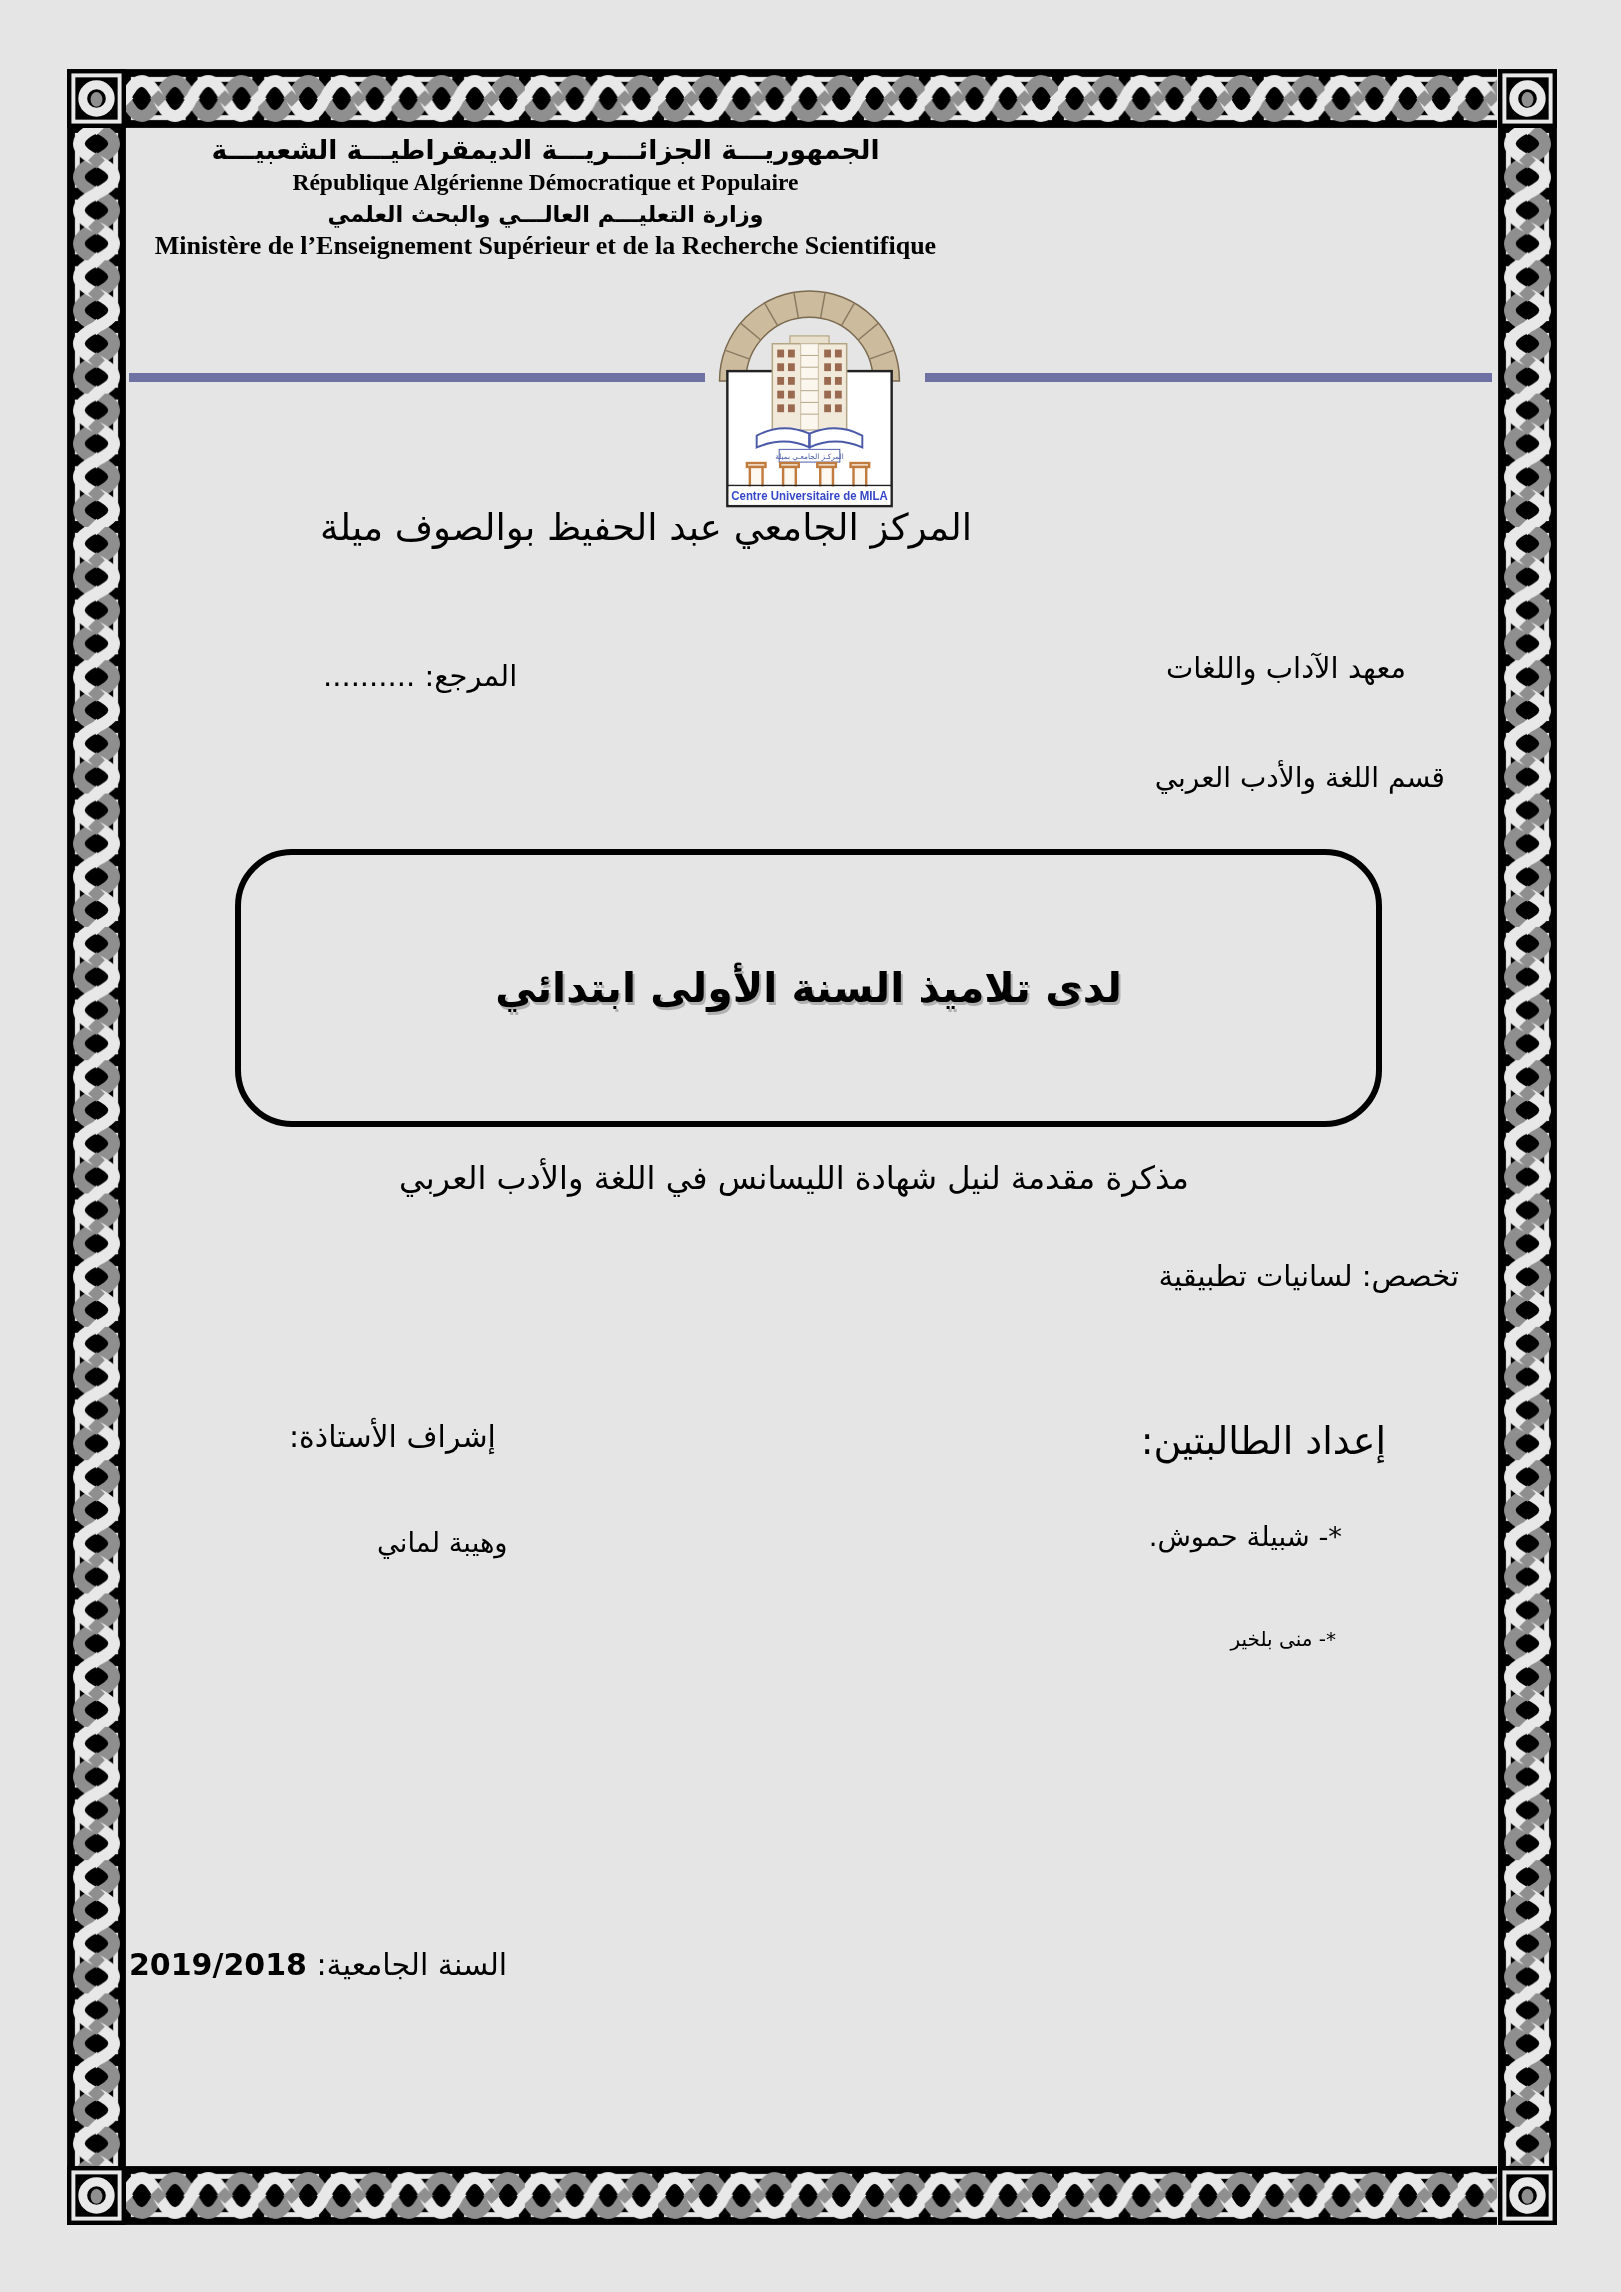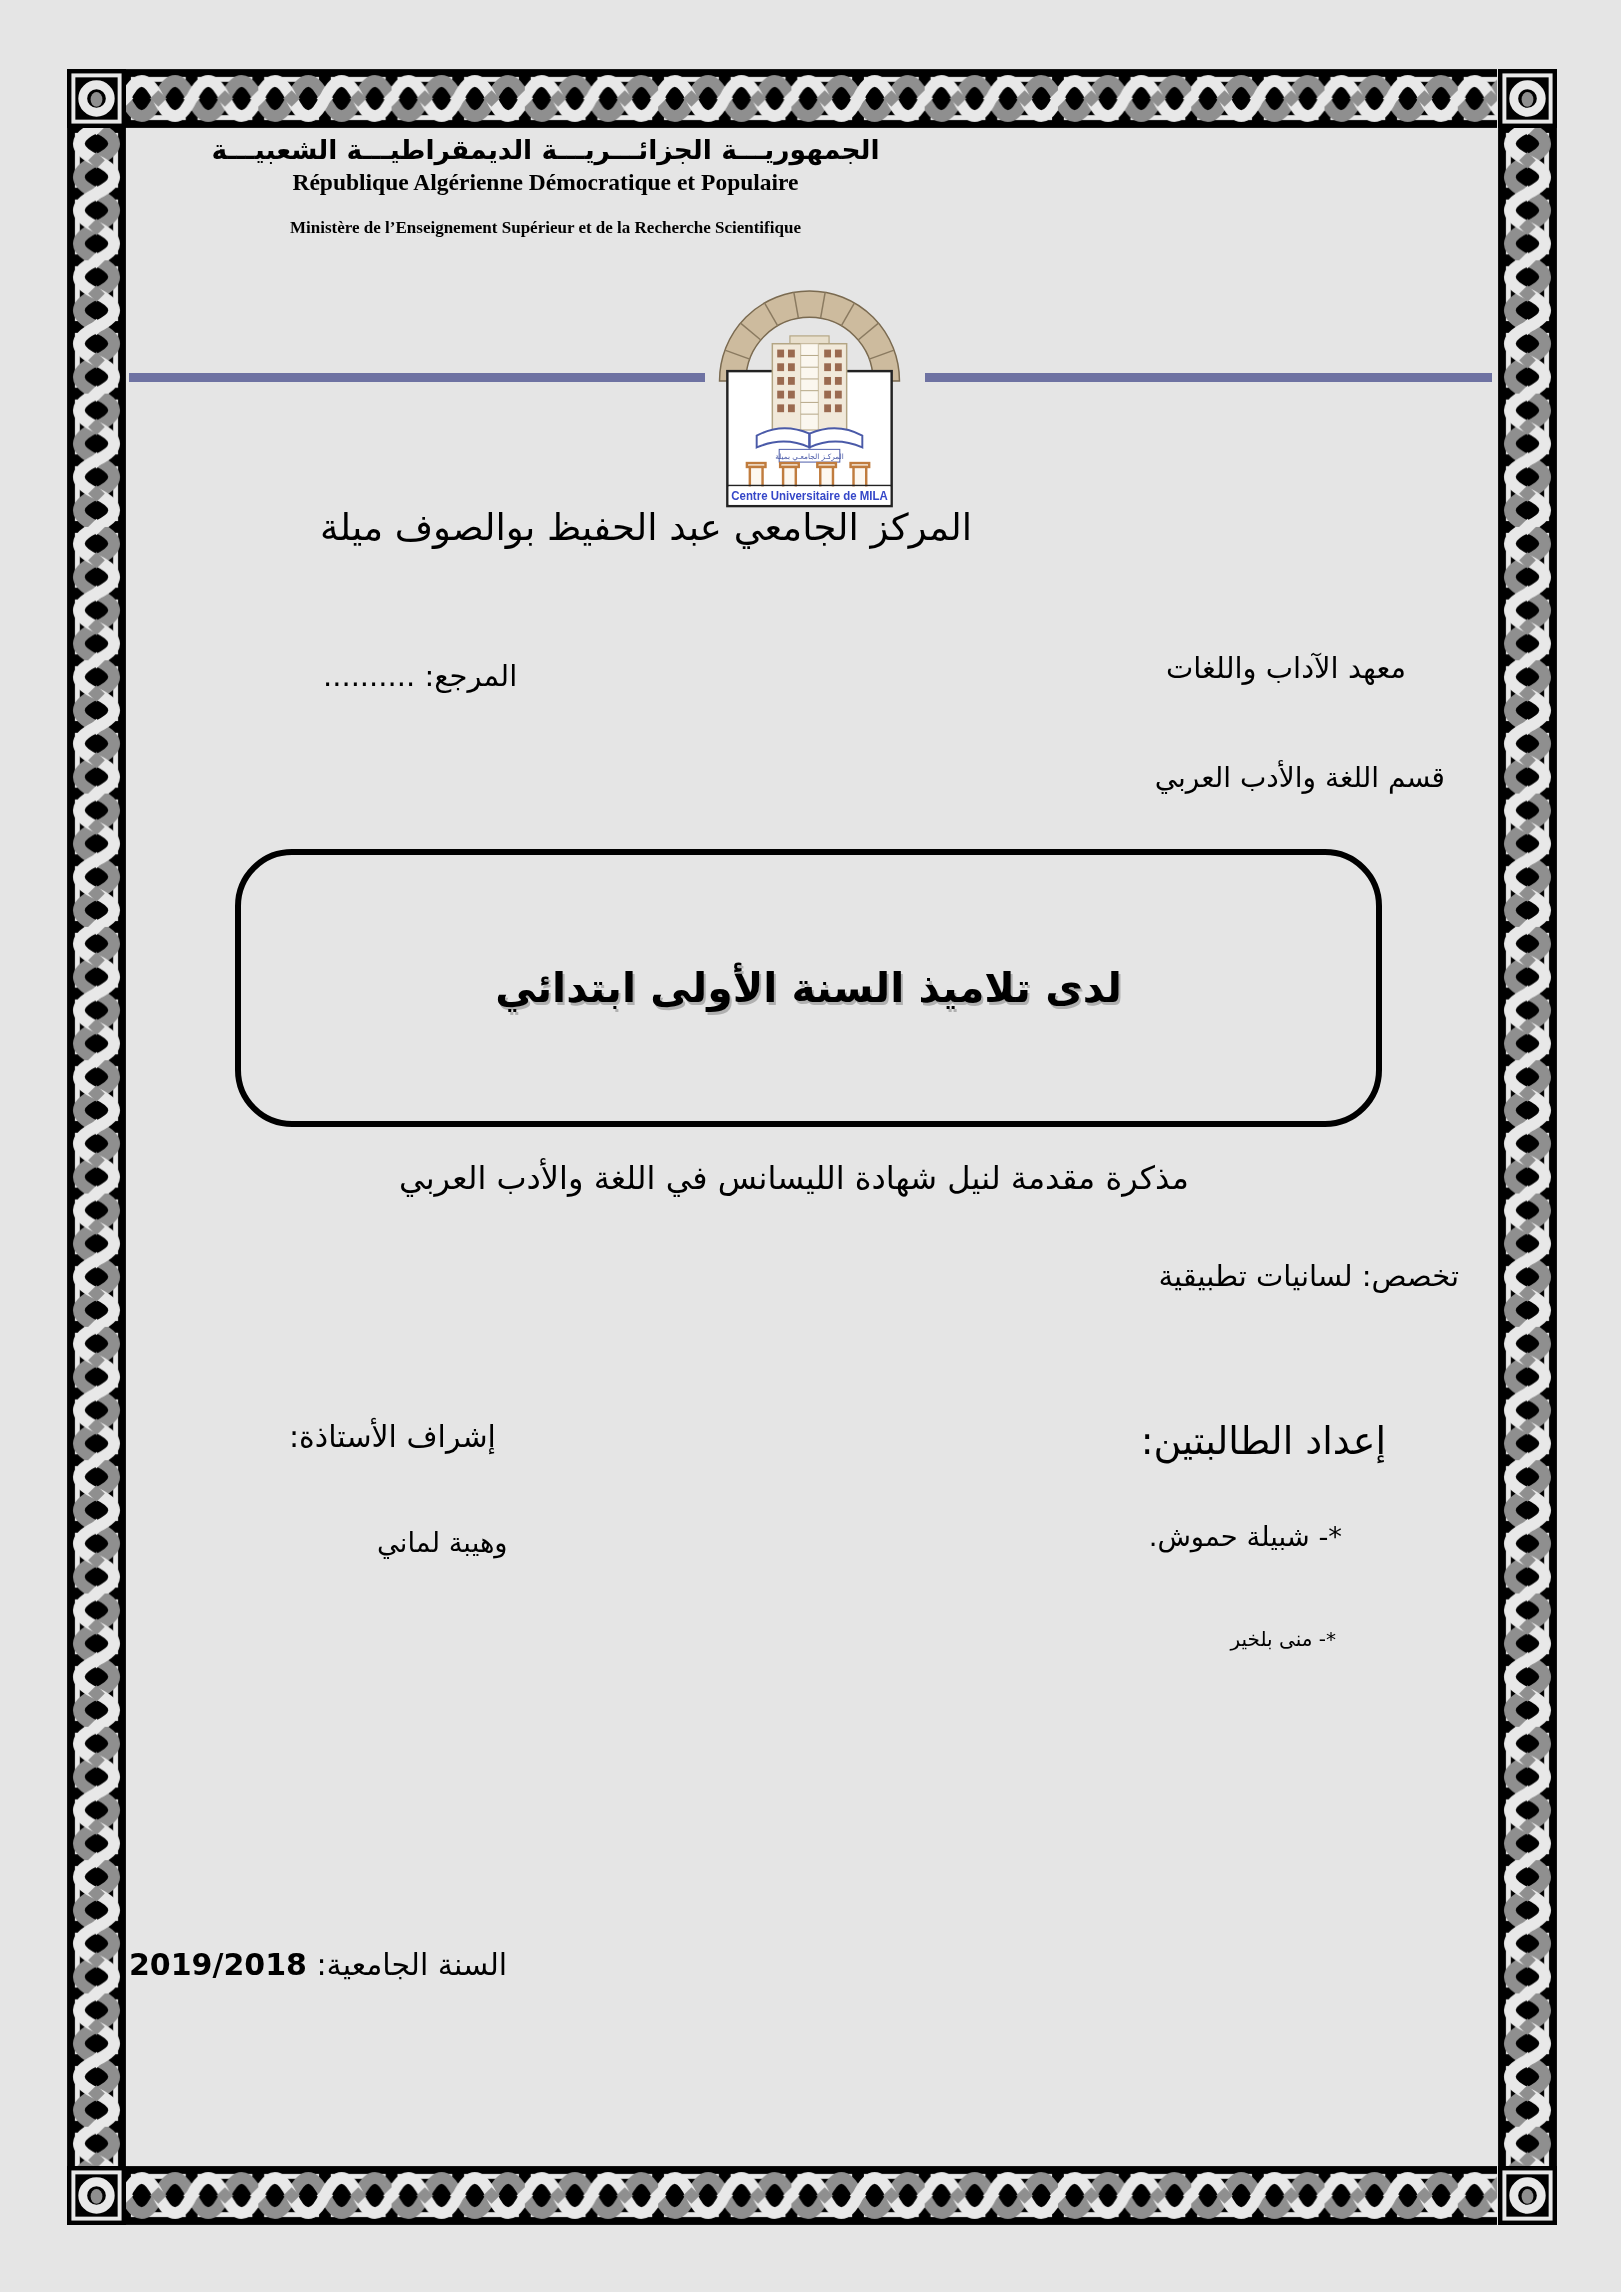--- a/index.html
+++ b/index.html
@@ -6,21 +6,21 @@
   .page{position:relative;width:1621px;height:2293px;background:#e5e5e5;overflow:hidden;
         font-family:"DejaVu Sans",sans-serif;color:#000;padding-left:34px;}
   
   .band{position:absolute;display:block;}
   .corner{position:absolute;width:59px;height:59px;display:block;}
   
   .header{position:absolute;left:129px;top:133px;width:833px;text-align:center;line-height:1.25;}
   .h-ar1{font-size:26.5px;font-weight:bold;direction:rtl;}
   .h-fr{font-family:"Liberation Serif",serif;font-weight:bold;font-size:23.5px;margin-top:2px;}
   .h-ar2{font-size:22.5px;font-weight:bold;direction:rtl;margin-top:2.9px;}
-  .h-fr2{font-family:"Liberation Serif",serif;font-weight:bold;font-size:17px;margin-top:19px;}
+  .h-fr2{font-family:"Liberation Serif",serif;font-weight:bold;font-size:26px;margin-top:1px;}
   .rule{position:absolute;top:373px;height:8.8px;background:#6e72a2;}
   .rule-left{left:129px;width:576px;}
   .rule-right{left:925px;width:567px;}
   .univ{position:absolute;left:129px;top:506px;width:843px;
         font-size:37px;direction:rtl;white-space:nowrap;}
   .institute{position:absolute;right:249px;top:651px;font-size:29px;direction:rtl;}
   .reference{position:absolute;left:323px;top:659px;font-size:29px;direction:rtl;}
   .department{position:absolute;right:210px;top:761px;font-size:28px;direction:rtl;}
   .titlebox{position:absolute;left:235px;top:849px;width:1147px;height:278px;
             border:6.9px solid #000;border-radius:57px;box-sizing:border-box;
@@ -163,20 +163,21 @@
   <svg class="corner" style="left:1498px;top:2166px" viewBox="0 0 60 60">
     <rect width="60" height="60" fill="#000"></rect>
     <rect x="6.5" y="6.5" width="47" height="47" fill="none" stroke="#e8e8e8" stroke-width="4"></rect>
     <circle cx="30" cy="30" r="14" fill="none" stroke="#e8e8e8" stroke-width="9"></circle>
     <ellipse cx="30" cy="31" rx="6" ry="7.5" fill="#8f8f8f"></ellipse>
   </svg>
 
   <div class="header">
     <div class="h-ar1">الجمهوريـــة الجزائـــريـــة الديمقراطيـــة الشعبيـــة</div>
     <div class="h-fr">République Algérienne Démocratique et Populaire</div>
+    <div class="h-ar2">وزارة التعليـــم العالـــي والبحث العلمي</div>
     <div class="h-fr2">Ministère de l’Enseignement Supérieur et de la Recherche Scientifique</div>
   </div>
 
   <div class="rule rule-left"></div>
   <div class="rule rule-right"></div>
 
   <svg class="logo" viewBox="0 0 228 228">
 
     <g>
       <path d="M22,96 A92,92 0 0 1 206,96 L179,96 A65,65 0 0 0 49,96 Z" fill="#cdbb9e" stroke="#7a6a50" stroke-width="1.5"></path>

